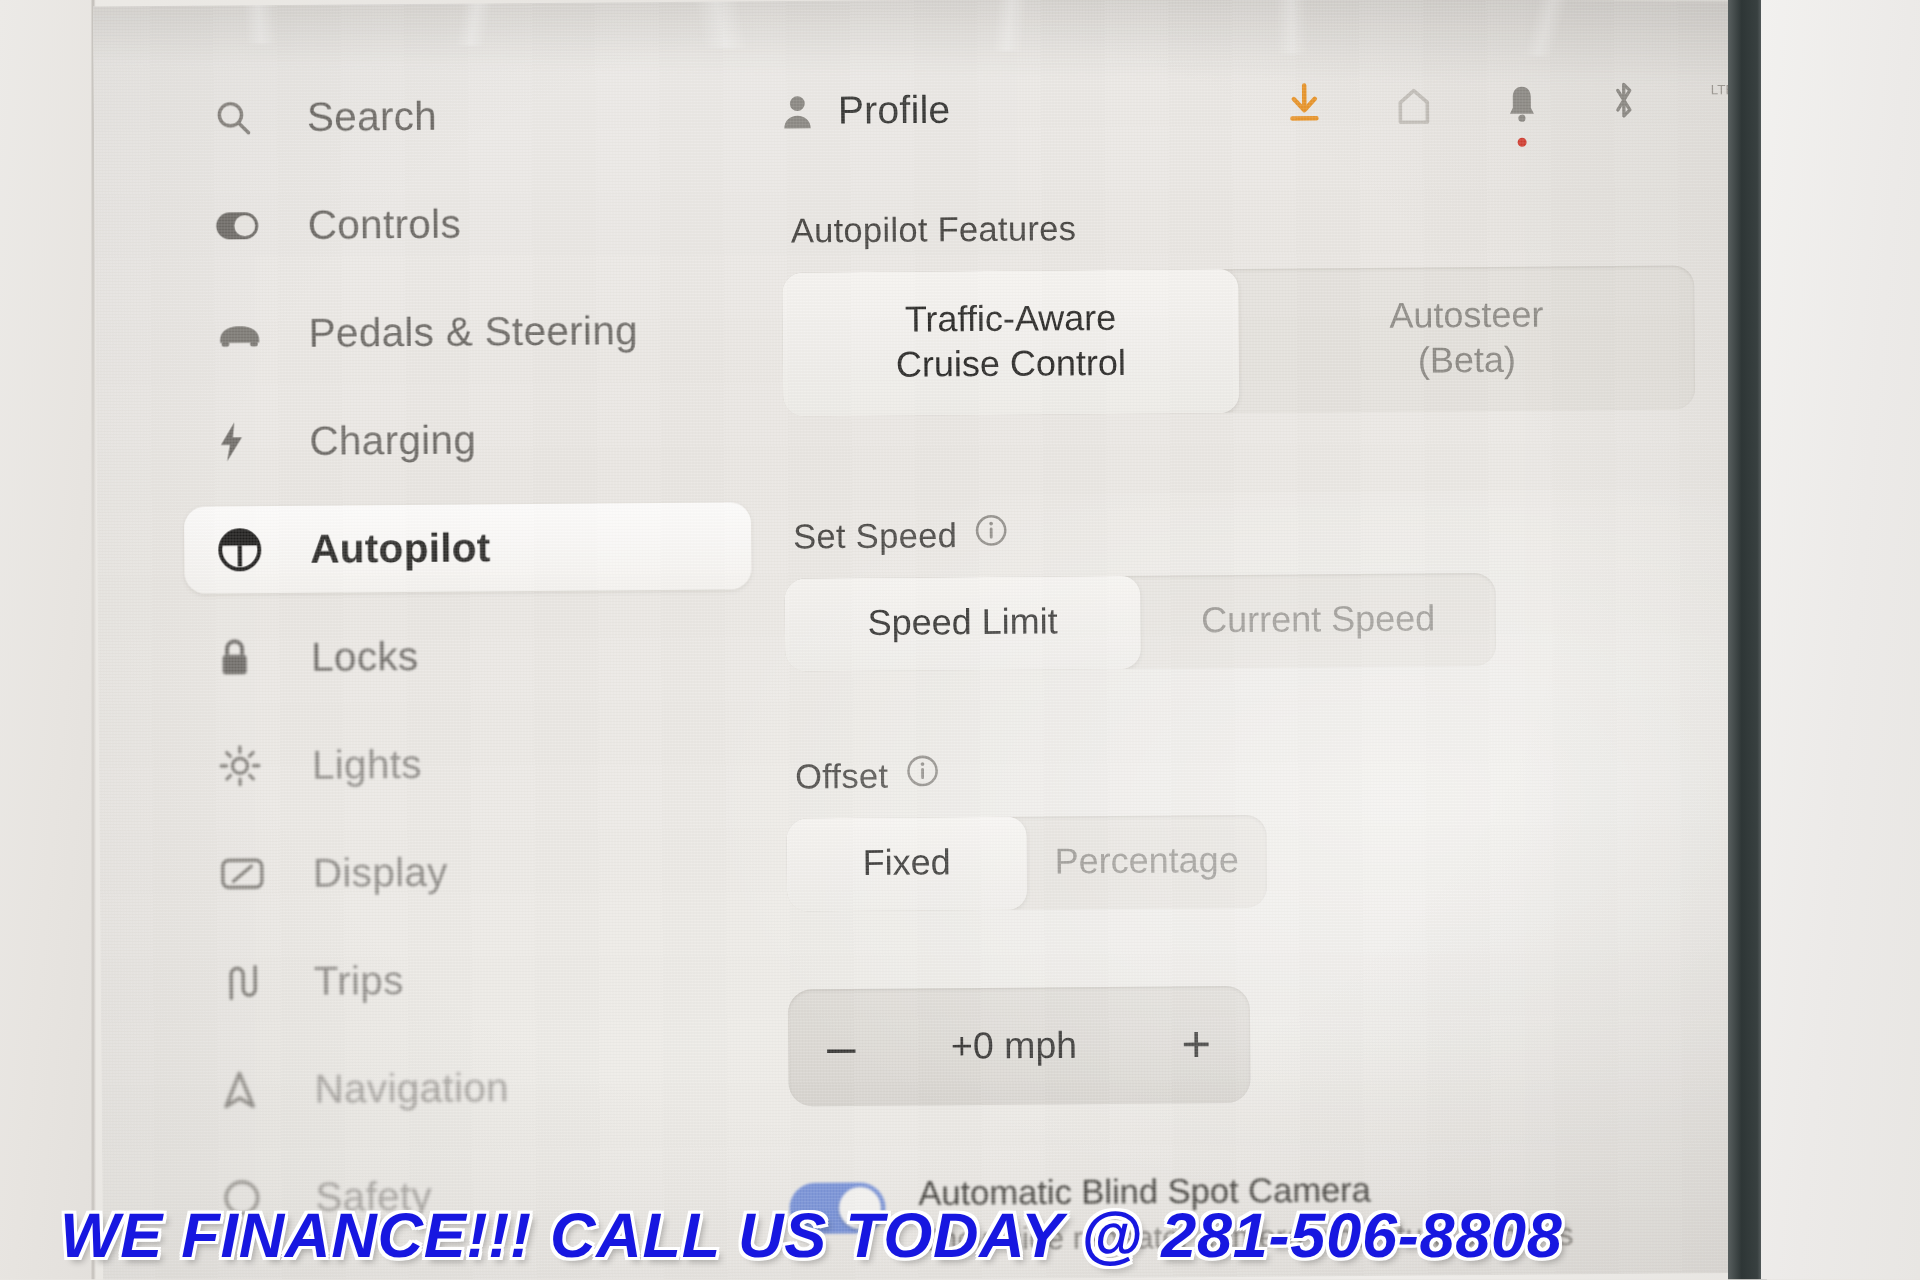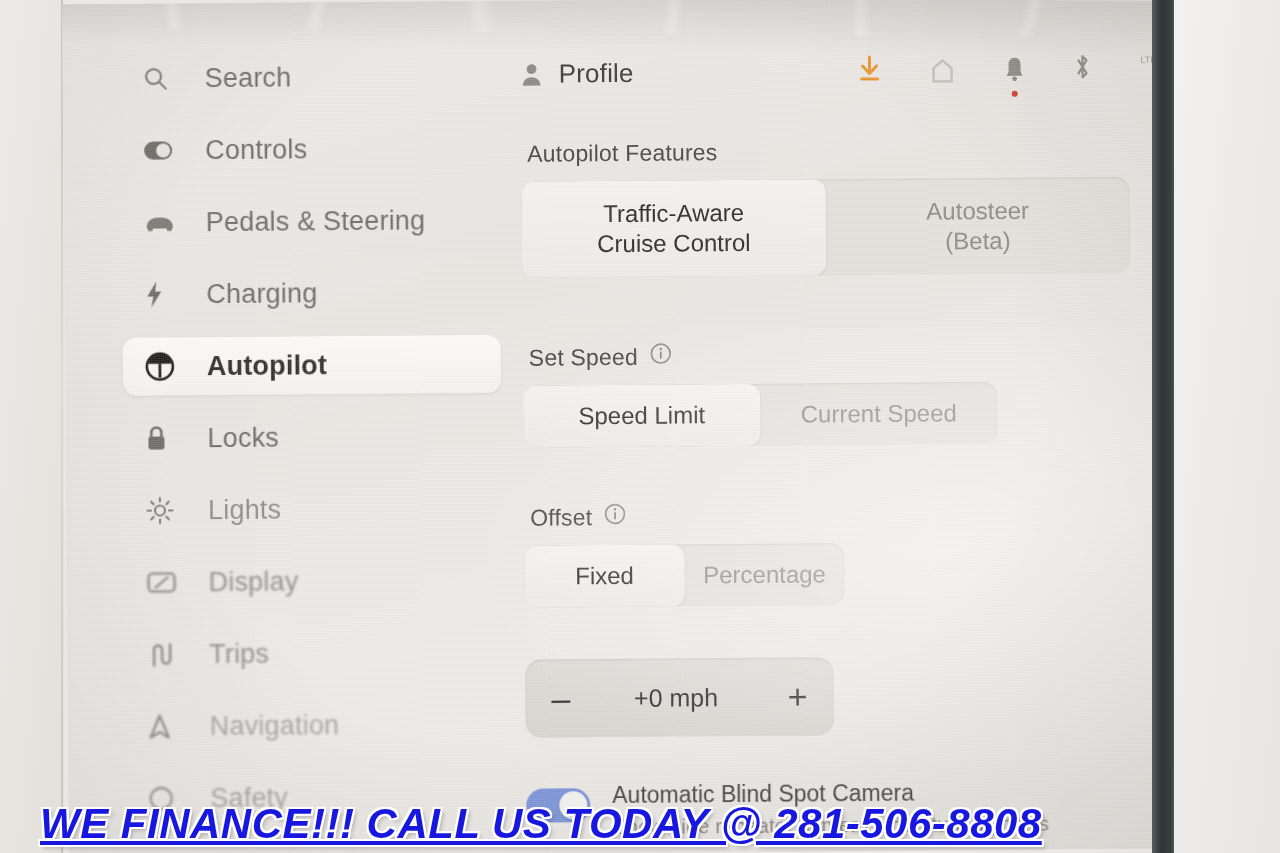--- a/index.html
+++ b/index.html
@@ -197,21 +197,20 @@
   .banner-text{
     font-family:"Liberation Sans", sans-serif;
     font-style:italic;font-weight:bold;font-size:42px;
     color:#1717e0;white-space:nowrap;padding-left:40px;letter-spacing:.5px;
     text-shadow:
       -2px -2px 0 #ffffff, 2px -2px 0 #ffffff,
       -2px 2px 0 #ffffff, 2px 2px 0 #ffffff,
        0 -2px 0 #ffffff, 0 2px 0 #ffffff,
       -2px 0 0 #ffffff, 2px 0 0 #ffffff,
        3px 3px 4px rgba(0,0,0,.25);
-    text-decoration: underline;
   }
 </style>
 </head>
 <body>
 
 <div id="photo">
 
   <div class="dash-left"></div>
   <div class="dash-seam"></div>
 

